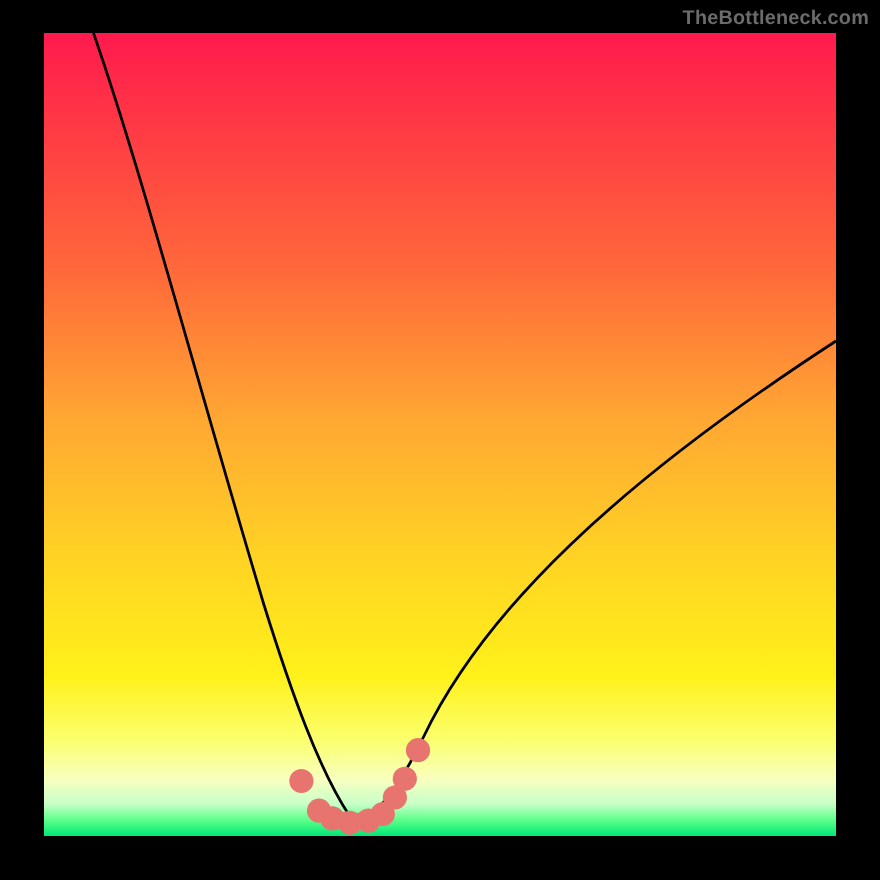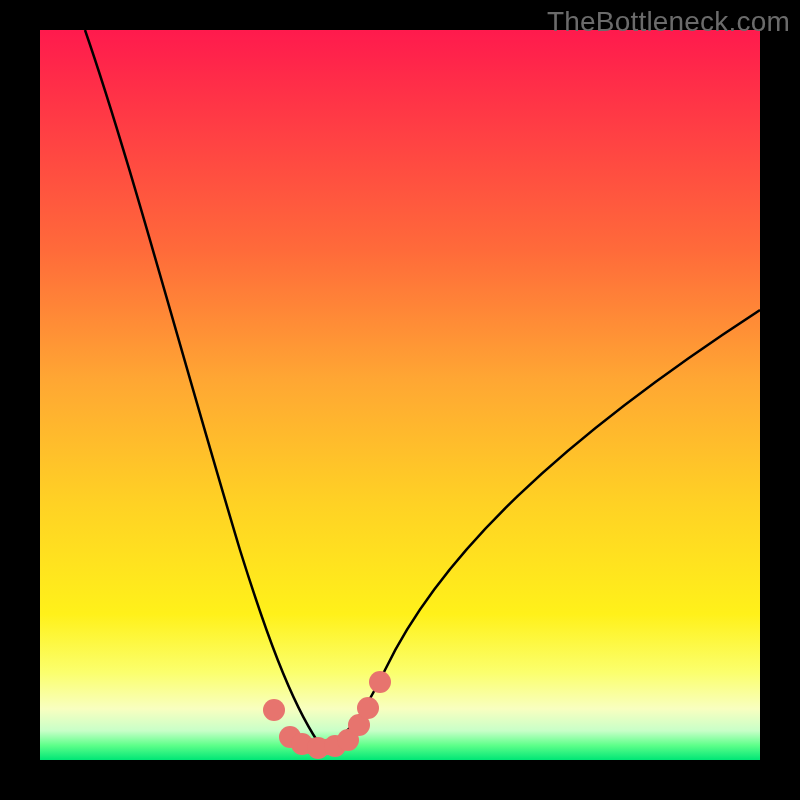--- a/index.html
+++ b/index.html
@@ -36,22 +36,22 @@
       #c8ffc8 96%,
       #5dff8a 98%,
       #00e676 100%
     );
   }
   .watermark {
     position: absolute;
     top: 6px;
     right: 10px;
     color: #6b6b6b;
-    font-size: 28px;
-    font-weight: 400;
+    font-size: 18px;
+    font-weight: 700;
     letter-spacing: 0.2px;
   }
   svg.curve {
     position: absolute;
     left: 0; top: 0;
     width: 720px; height: 730px;
     pointer-events: none;
   }
   .curve path {
     fill: none;

